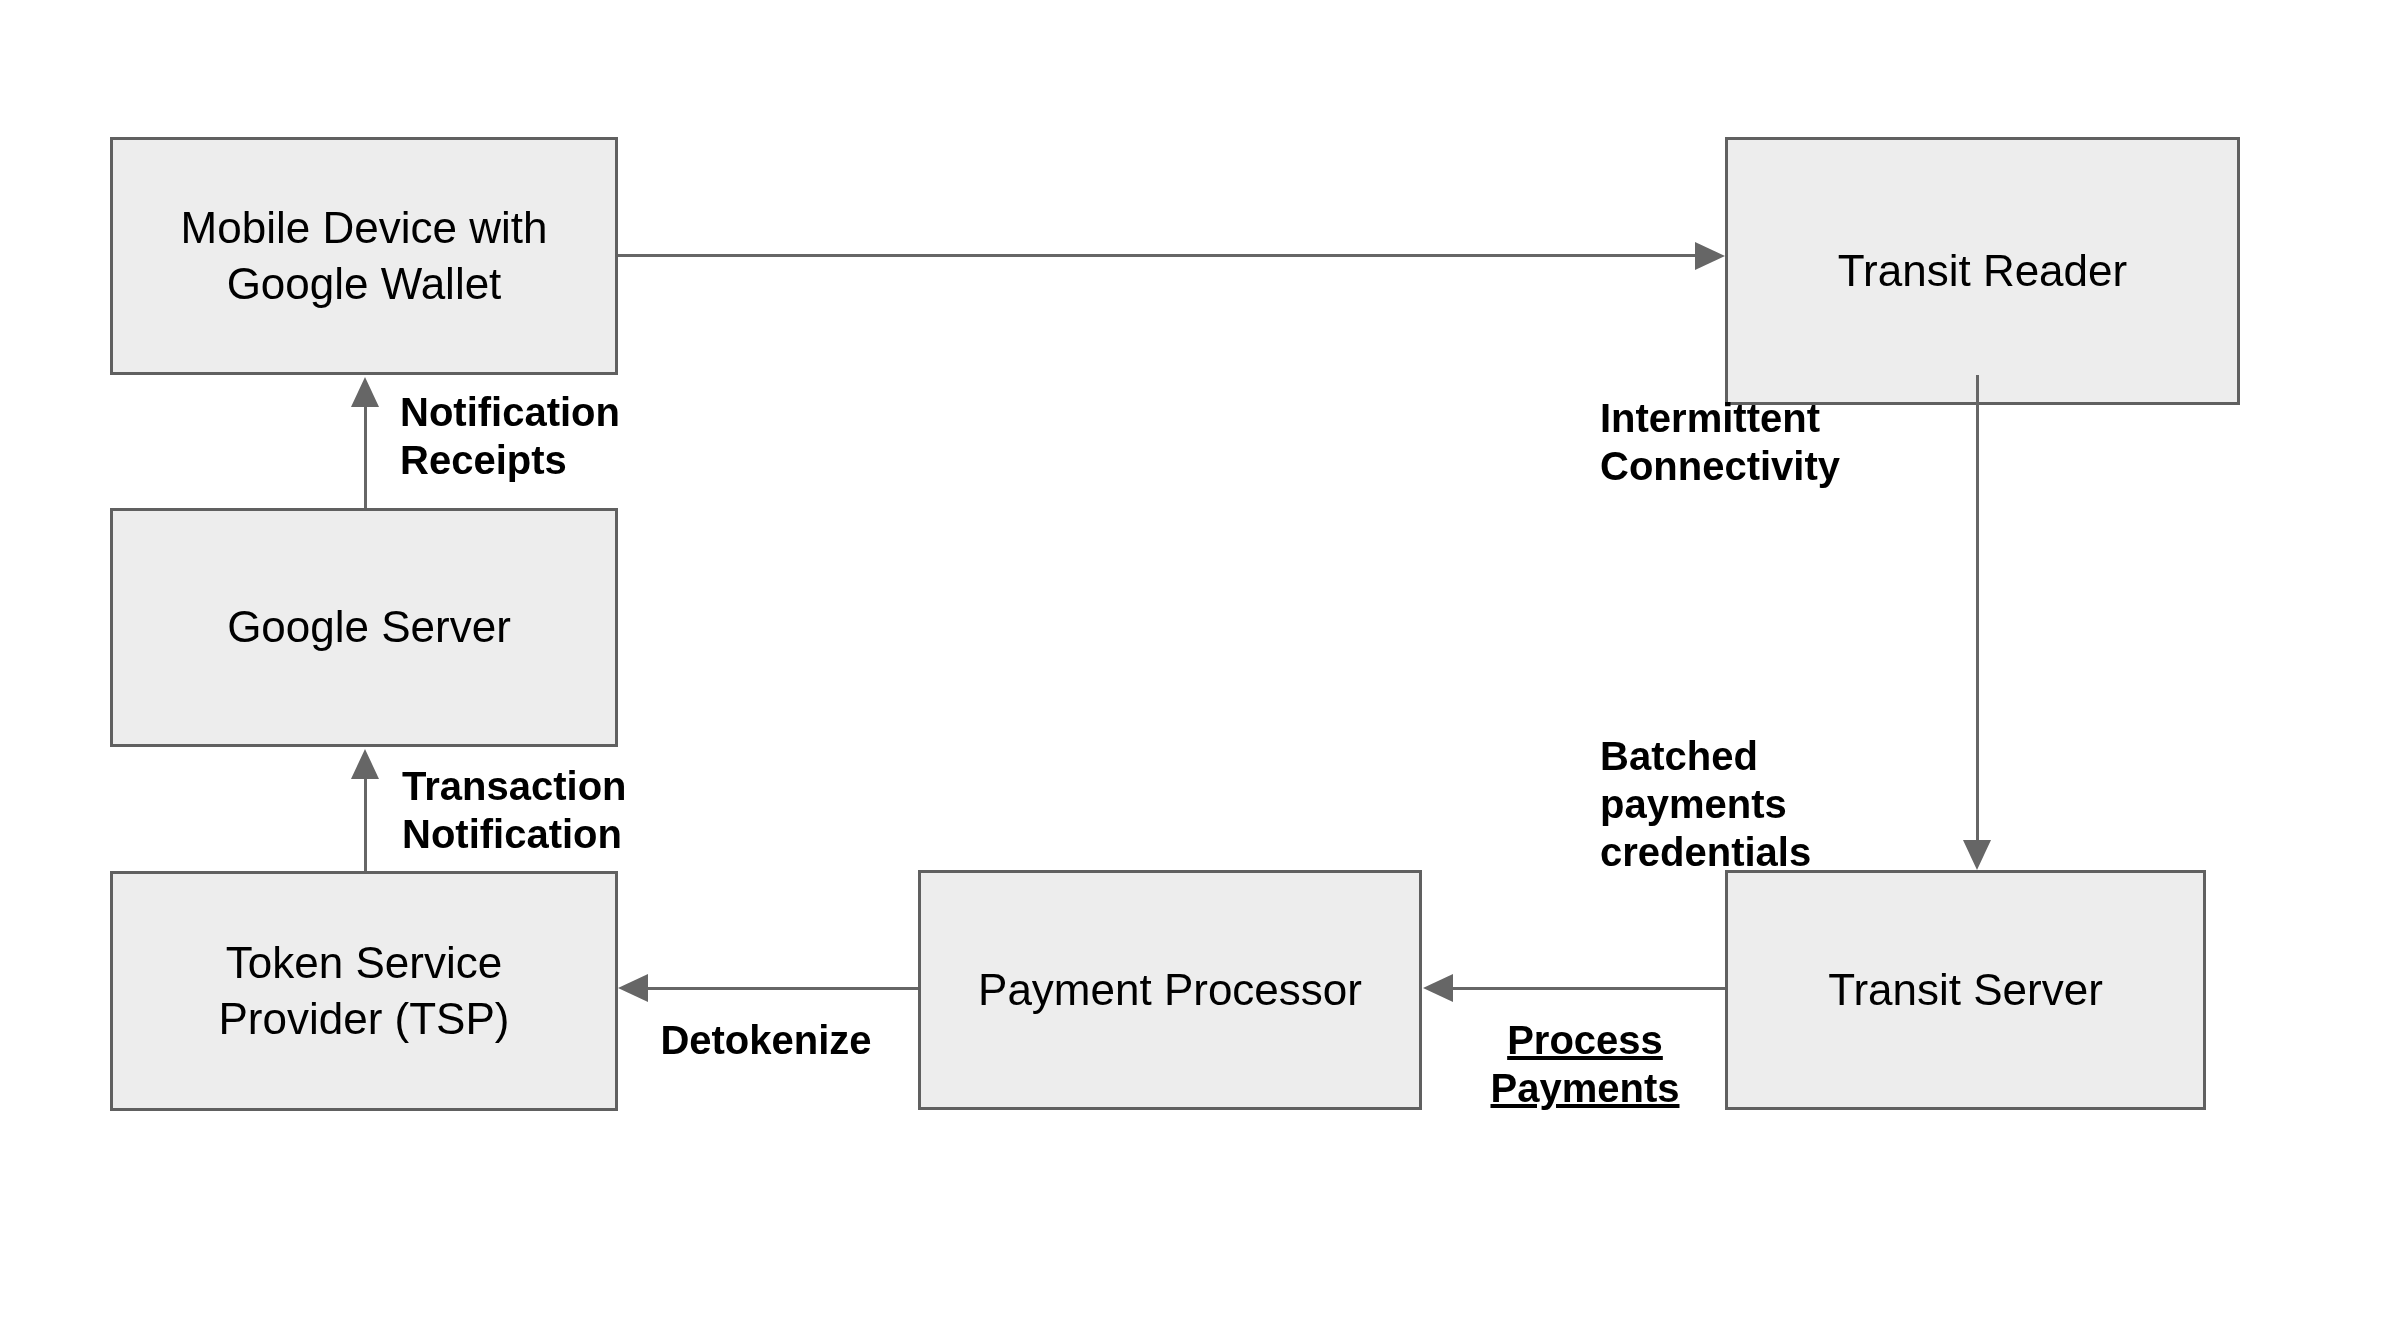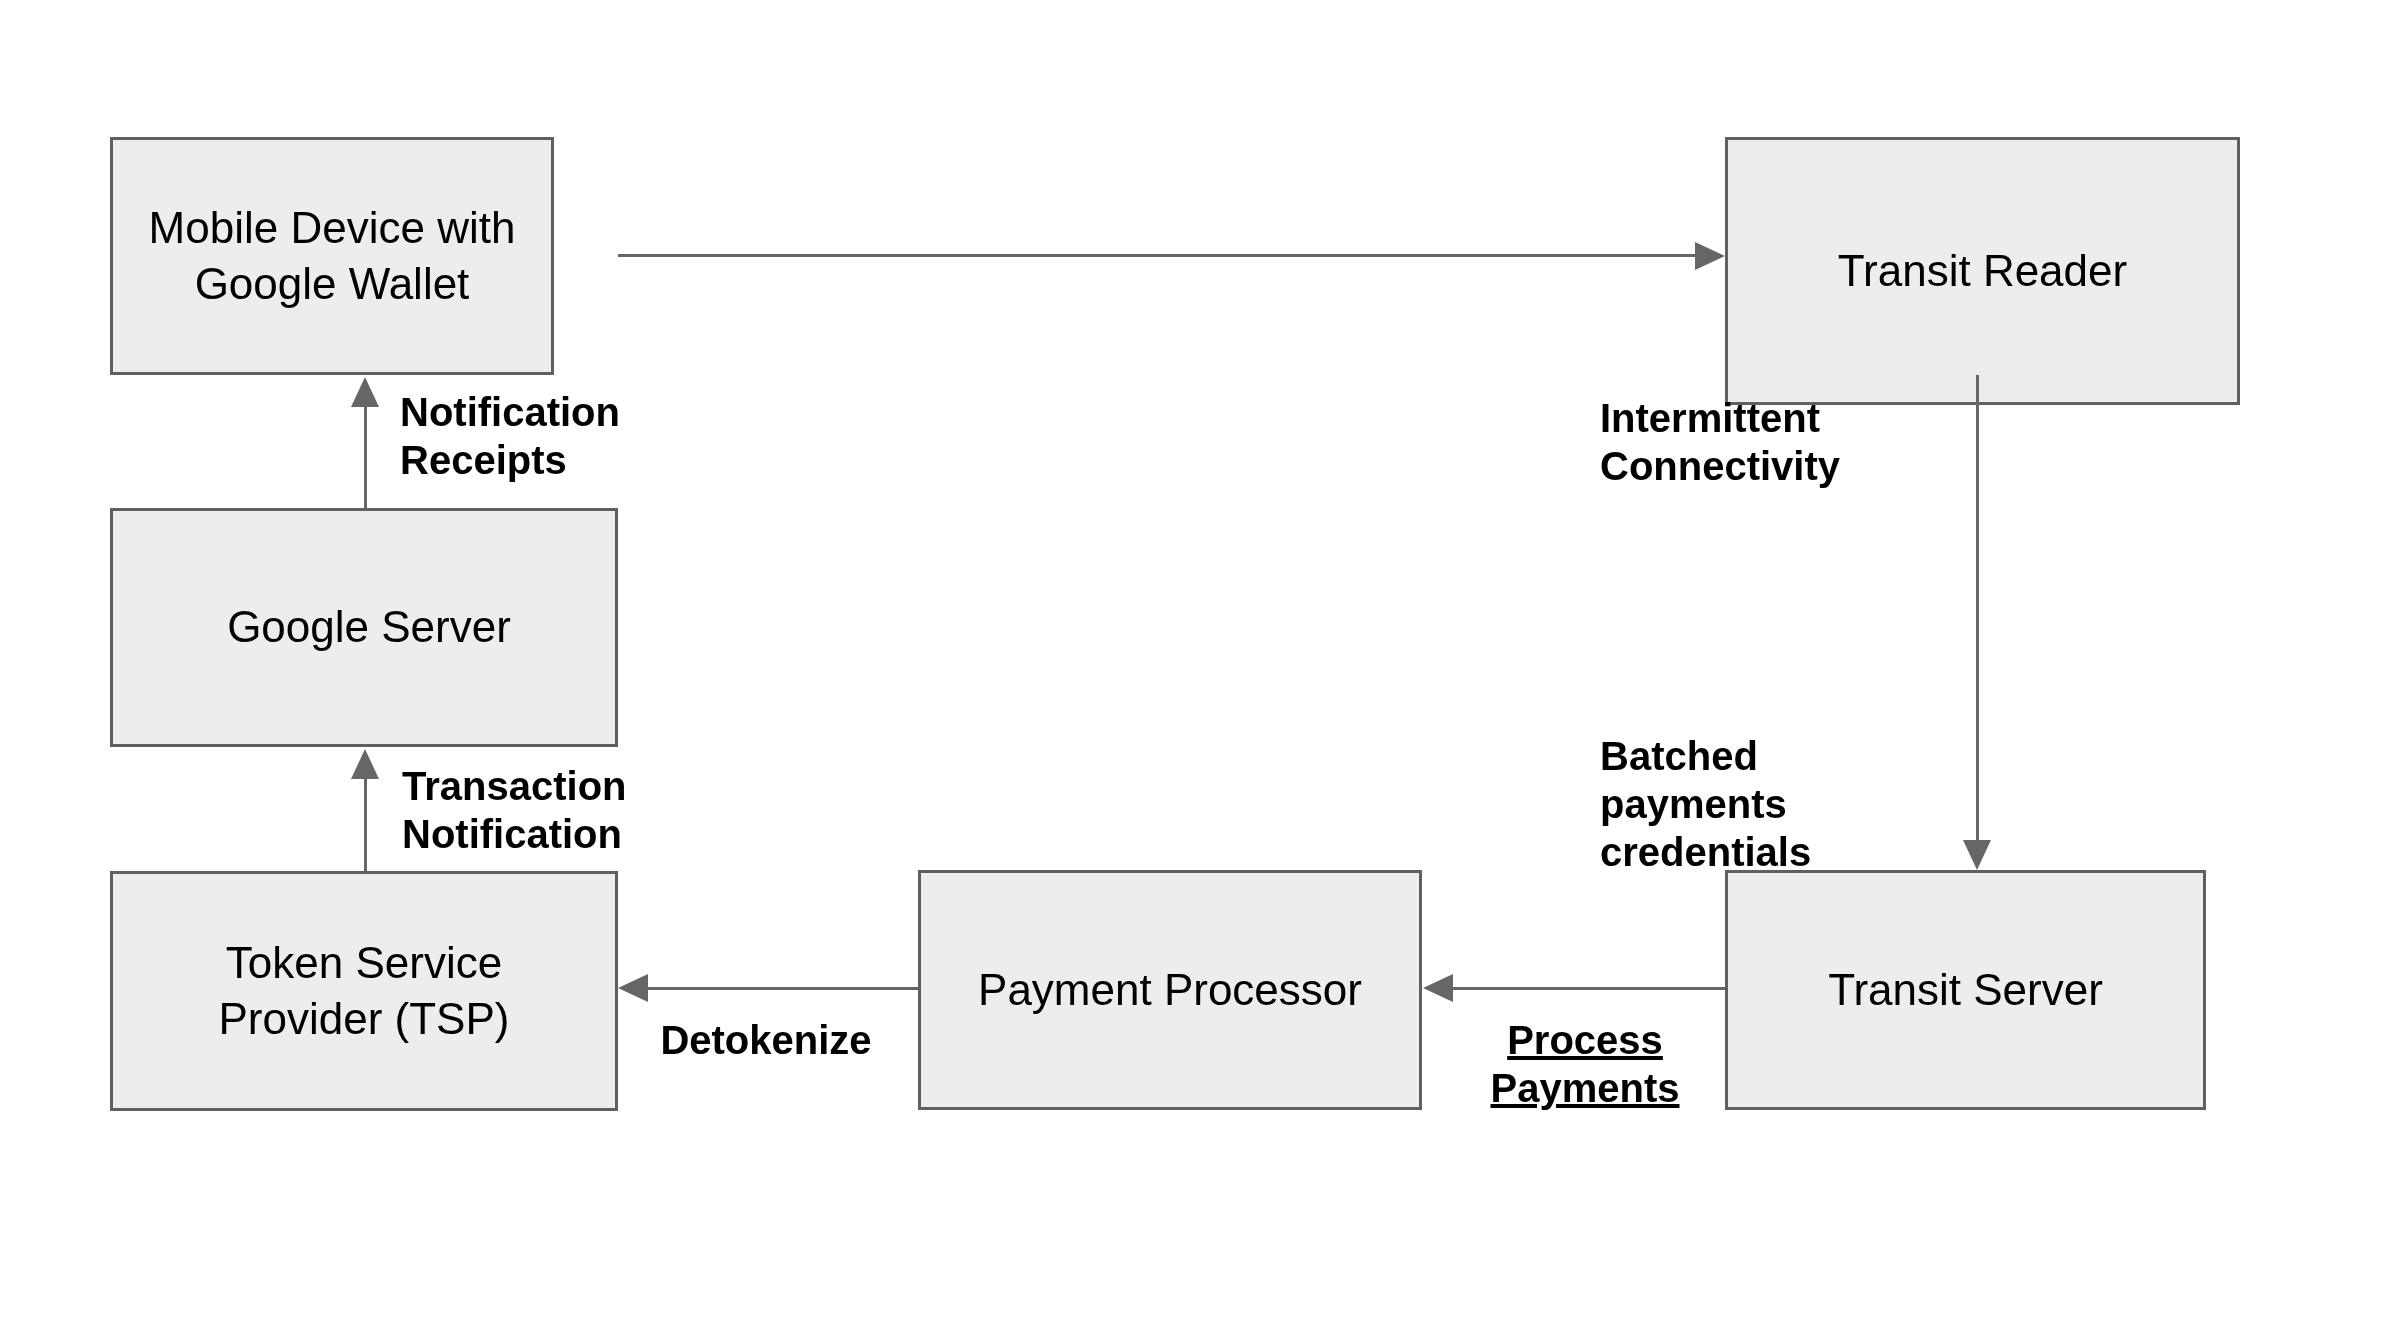--- a/index.html
+++ b/index.html
@@ -26,21 +26,21 @@
     align-items: center;
     justify-content: center;
   }
   .node-label {
     font-size: 44px;
     line-height: 1.28;
     color: var(--node-text, #000000);
     text-align: center;
     white-space: pre-line;
   }
-  #node-mobile-device     { left: 110px;  top: 137px; width: 444px; height: 238px; }
+  #node-mobile-device     { left: 110px;  top: 137px; width: 508px; height: 238px; }
   #node-transit-reader    { left: 1725px; top: 137px; width: 515px; height: 268px; }
   #node-google-server     { left: 110px;  top: 508px; width: 508px; height: 239px; padding-left: 10px; }
   #node-tsp               { left: 110px;  top: 871px; width: 508px; height: 240px; }
   #node-payment-processor { left: 918px;  top: 870px; width: 504px; height: 240px; }
   #node-transit-server    { left: 1725px; top: 870px; width: 481px; height: 240px; }
 
   
   .edge-line {
     position: absolute;
     background: var(--arrow, #666666);

